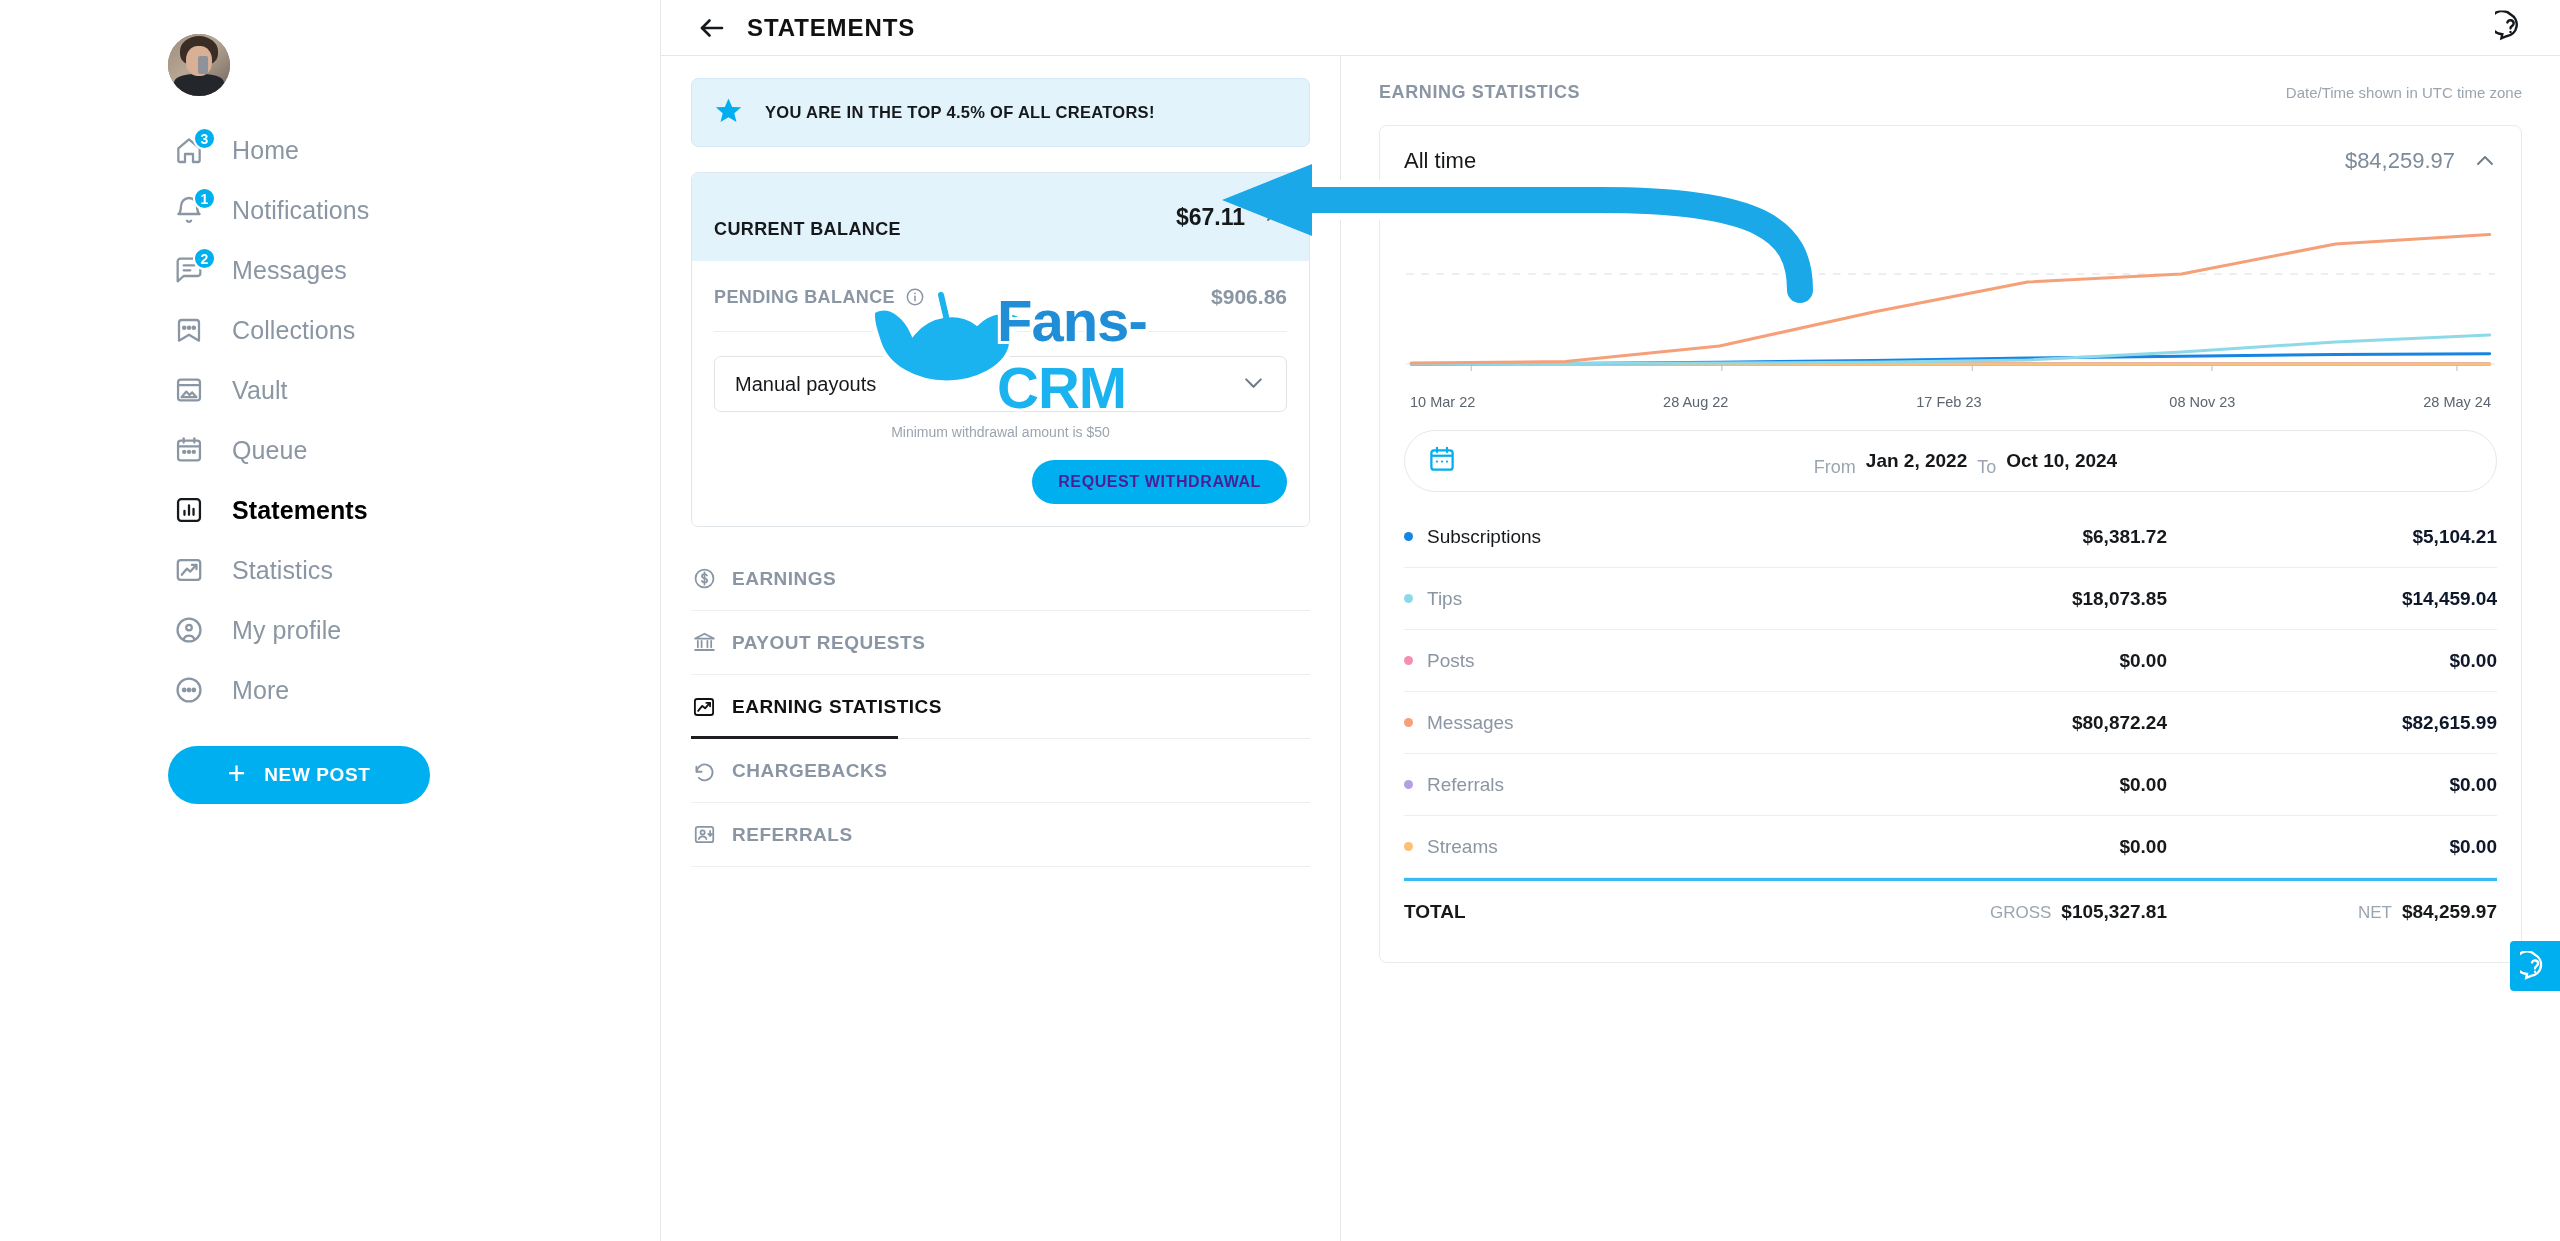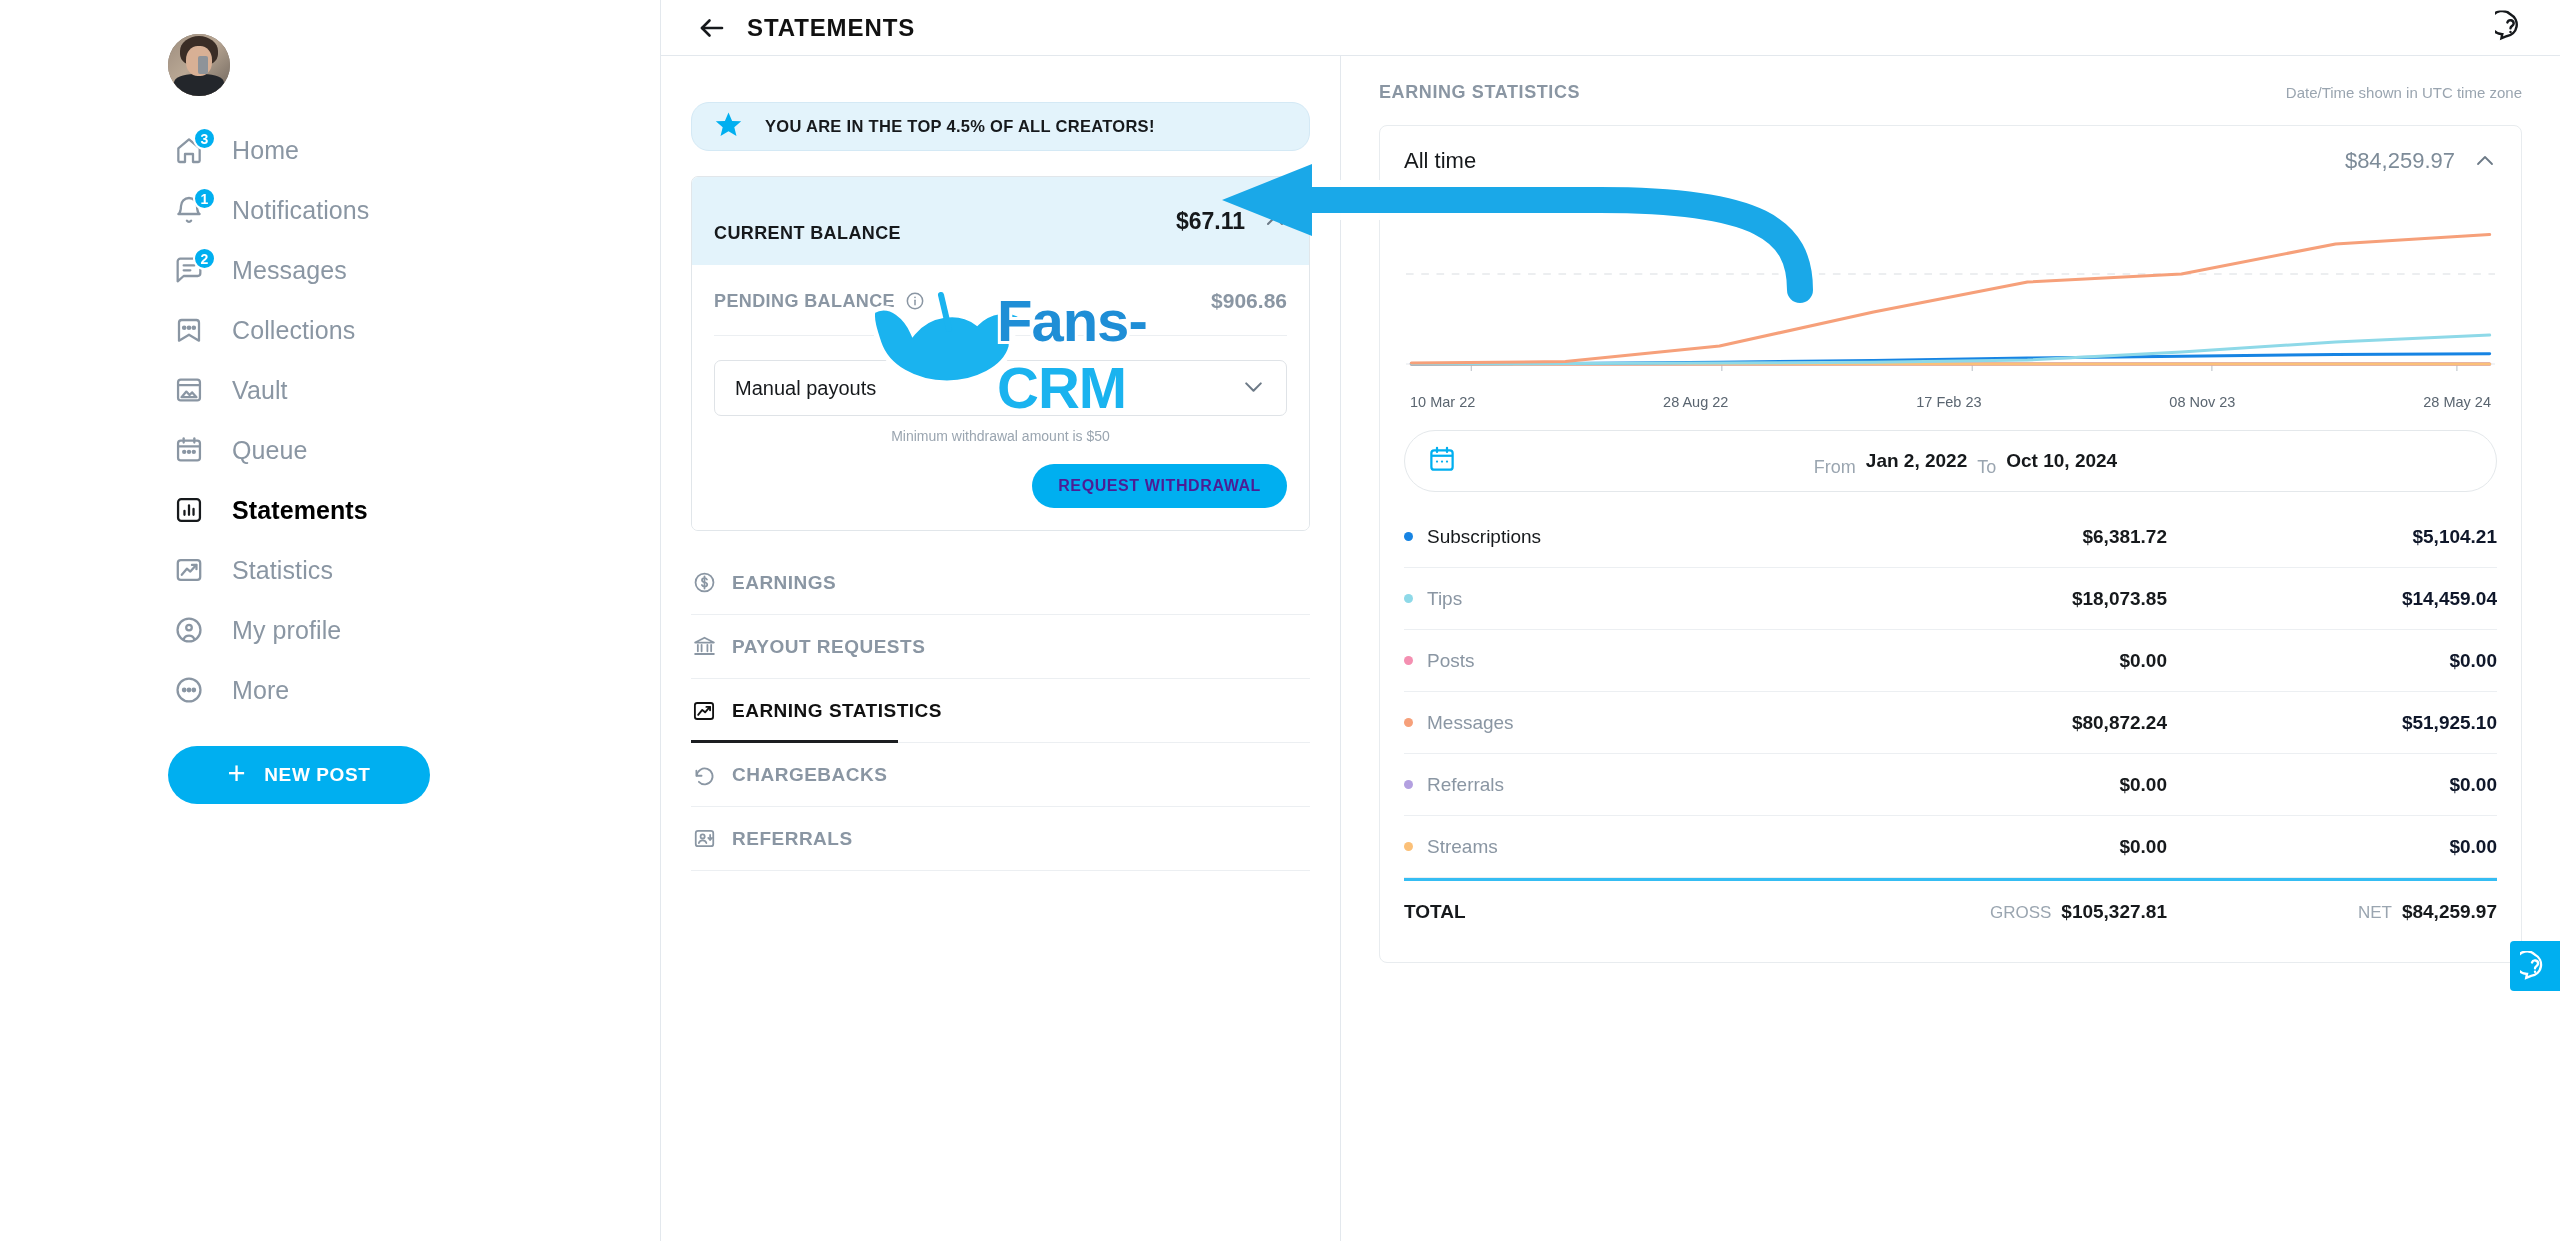--- a/index.html
+++ b/index.html
@@ -88,24 +88,23 @@
 
   
   .midcol {
     width: 680px; flex: 0 0 680px;
     border-right: 1px solid #e3e8ed;
     padding: 22px 30px 0 30px;
     position: relative;
   }
   .promo {
     background: #e3f3fb; border: 1px solid #d4e9f5;
-    border-radius: 18px; padding: 7px 22px;
+    border-radius: 7px; padding: 17px 22px;
     display: flex; align-items: center; gap: 22px;
     margin-bottom: 25px;
-    margin-top: 24px;
   }
   .promo-text {
     font-size: 16.5px; font-weight: 700; color: #16191c;
     letter-spacing: .3px; line-height: 1.34;
   }
   .balance-card {
     border: 1px solid #e1e6ea; border-radius: 7px;
     overflow: hidden;
   }
   .balance-head {
@@ -560,21 +559,21 @@
               <div class="er">
                 <span class="dot" style="background:#f48fb1"></span>
                 <span class="er-name">Posts</span>
                 <span class="er-gross">$0.00</span>
                 <span class="er-net">$0.00</span>
               </div>
               <div class="er">
                 <span class="dot" style="background:#f6a07a"></span>
                 <span class="er-name">Messages</span>
                 <span class="er-gross">$80,872.24</span>
-                <span class="er-net">$51,925.10</span>
+                <span class="er-net">$82,615.99</span>
               </div>
               <div class="er">
                 <span class="dot" style="background:#b3a0e0"></span>
                 <span class="er-name">Referrals</span>
                 <span class="er-gross">$0.00</span>
                 <span class="er-net">$0.00</span>
               </div>
               <div class="er">
                 <span class="dot" style="background:#fbc078"></span>
                 <span class="er-name">Streams</span>

